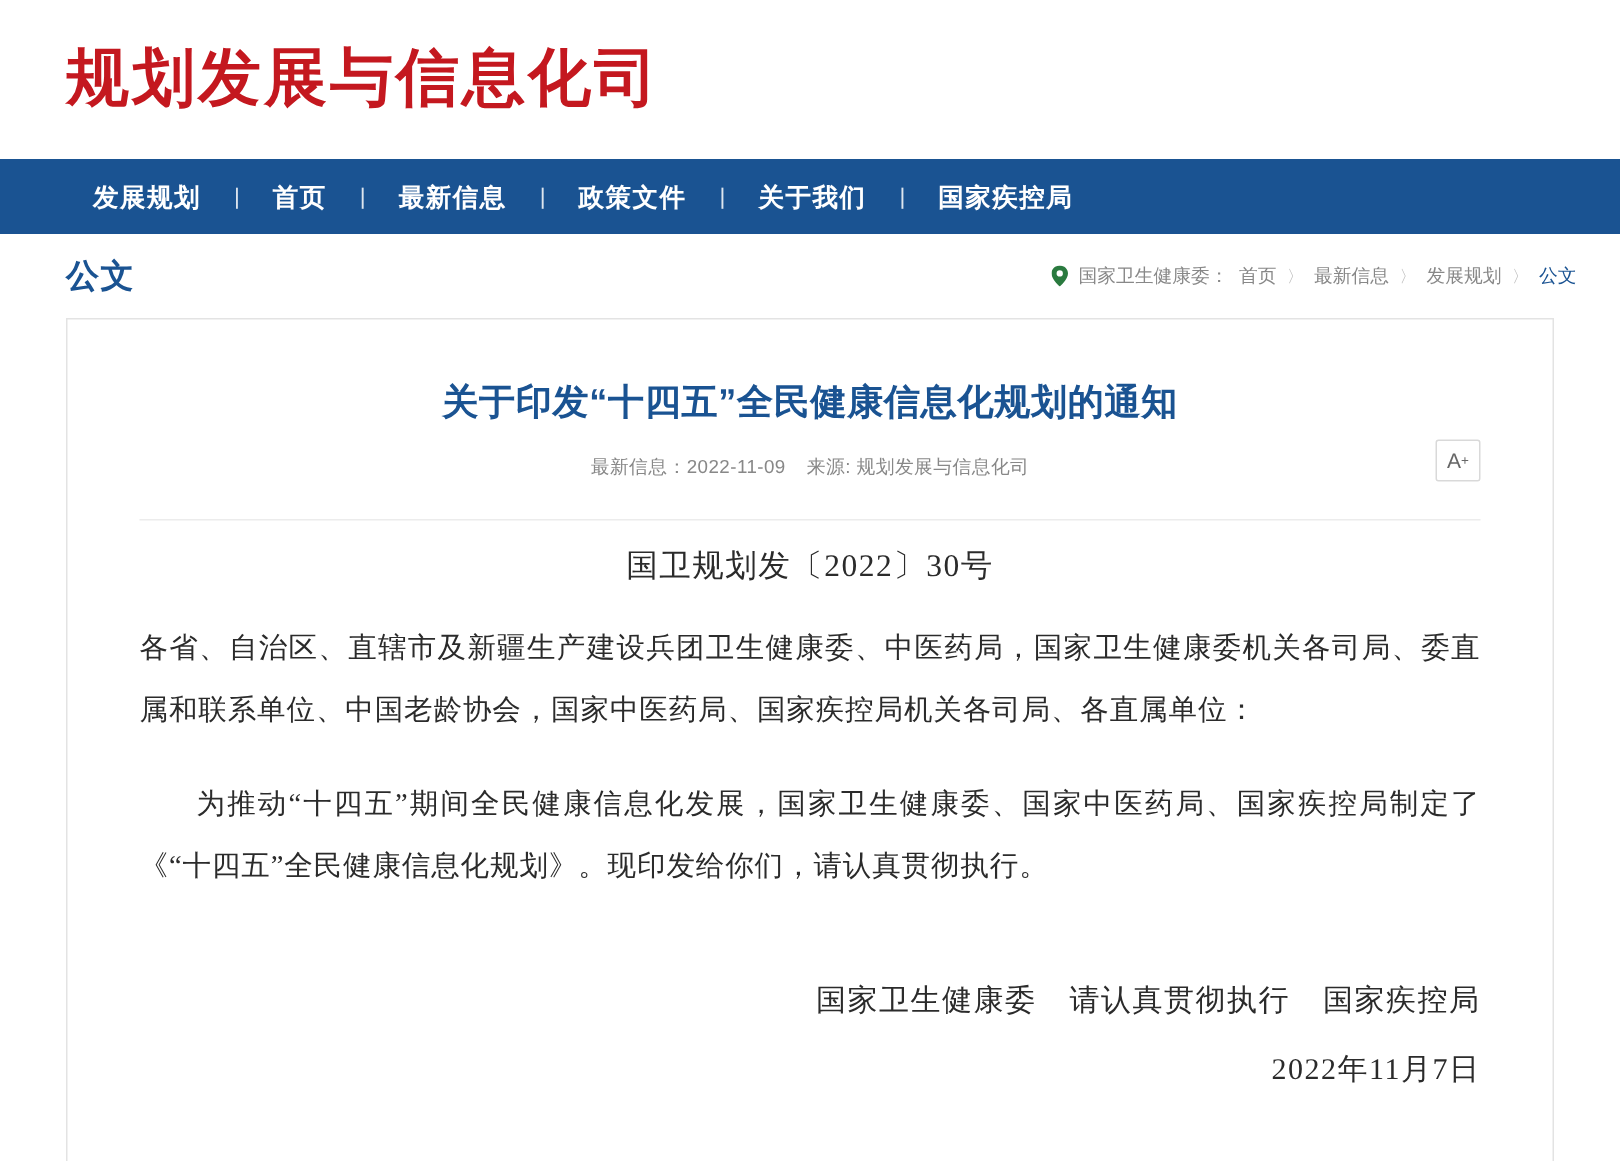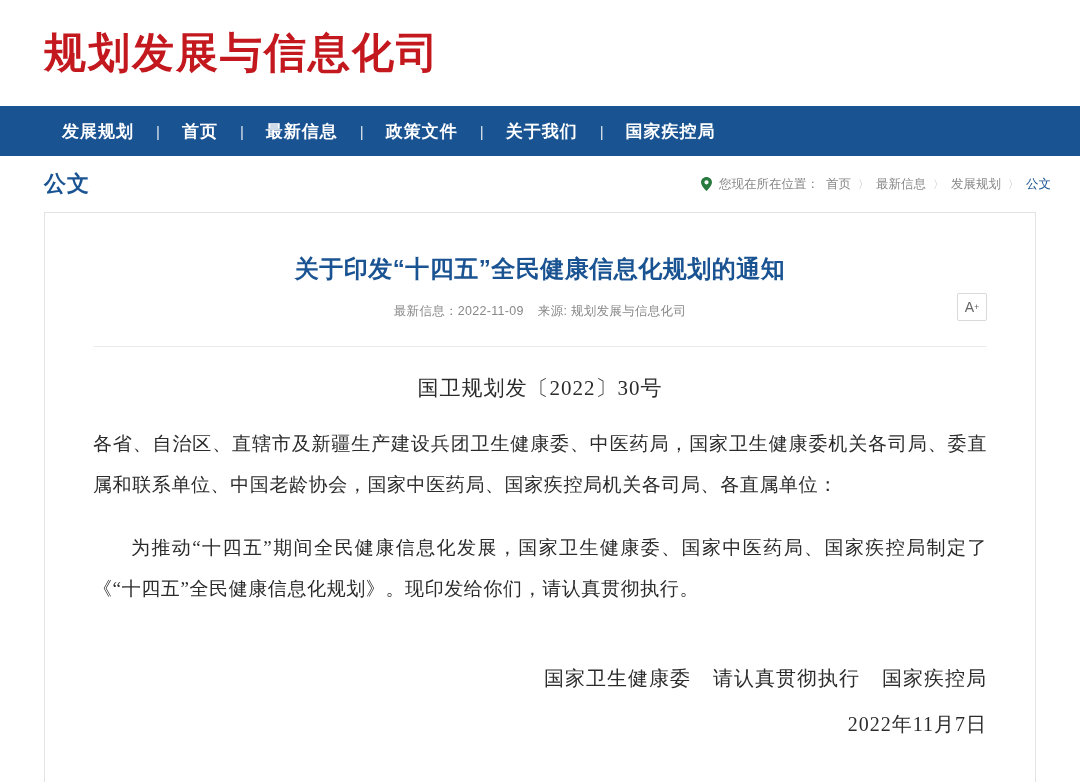--- a/index.html
+++ b/index.html
@@ -163,21 +163,21 @@
   }
 
   .doc-body {
     font-family: "Liberation Serif", serif;
     color: #2b2b2b;
     font-size: 19px;
   }
   .doc-number {
     text-align: center;
     font-size: 21px;
-    margin-top: 27px;
+    margin-top: 16px;
     letter-spacing: 1px;
   }
   .doc-p {
     margin-top: 22px;
     line-height: 2.15;
     text-align: justify;
     letter-spacing: .6px;
   }
   .doc-p.indent { text-indent: 2em; }
   .signature {
@@ -220,21 +220,21 @@
   </div>
 
   <div class="crumb-row">
     <div class="section-title">公文</div>
     <div class="crumb">
       <span class="pin-icon">
         <svg width="11" height="14" viewBox="0 0 11 14">
           <path d="M5.5 0C2.5 0 0 2.4 0 5.3c0 3.9 5.5 8.7 5.5 8.7S11 9.2 11 5.3C11 2.4 8.5 0 5.5 0zm0 7.4a2.1 2.1 0 1 1 0-4.2 2.1 2.1 0 0 1 0 4.2z" fill="#2a7a3f"></path>
         </svg>
       </span>
-      <span>您现在所在位置：</span>
+      <span>国家卫生健康委：</span>
       <a>首页</a>
       <span class="arrow">〉</span>
       <a>最新信息</a>
       <span class="arrow">〉</span>
       <a>发展规划</a>
       <span class="arrow">〉</span>
       <a class="current">公文</a>
     </div>
   </div>
 

